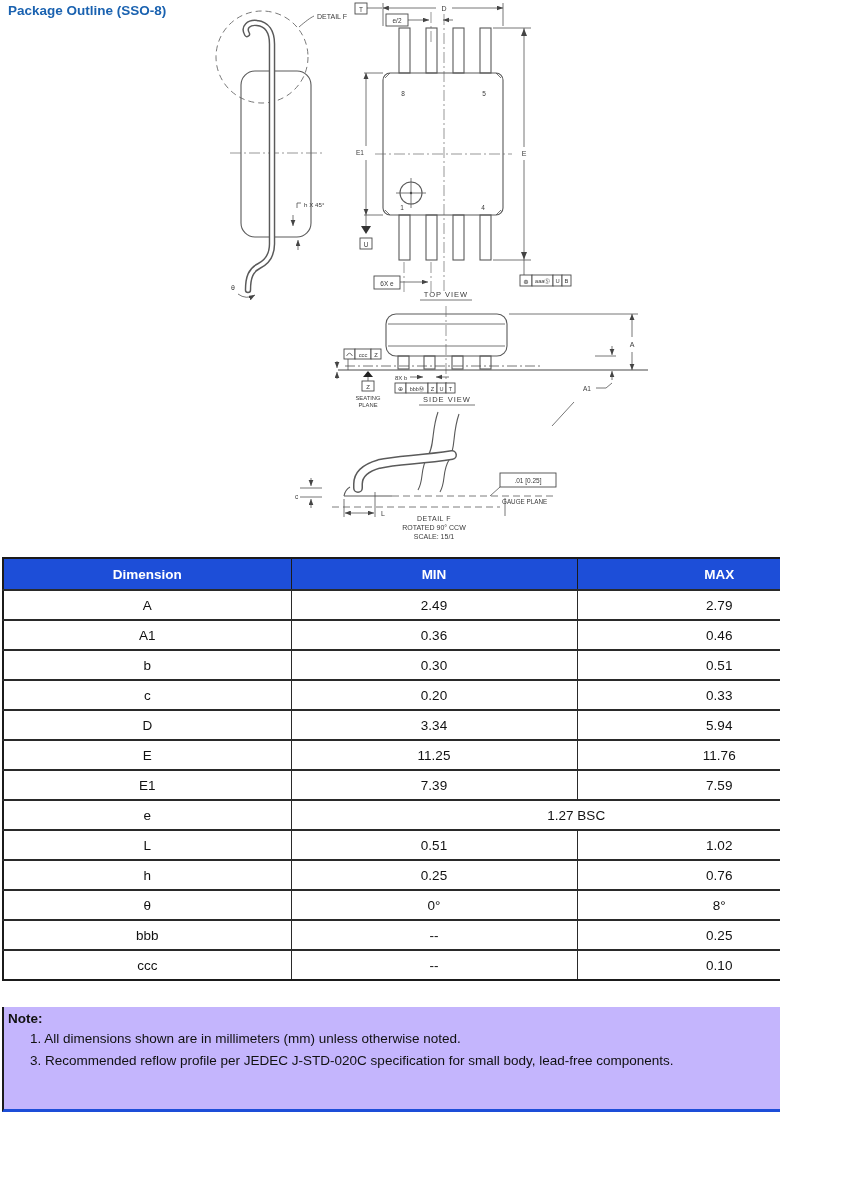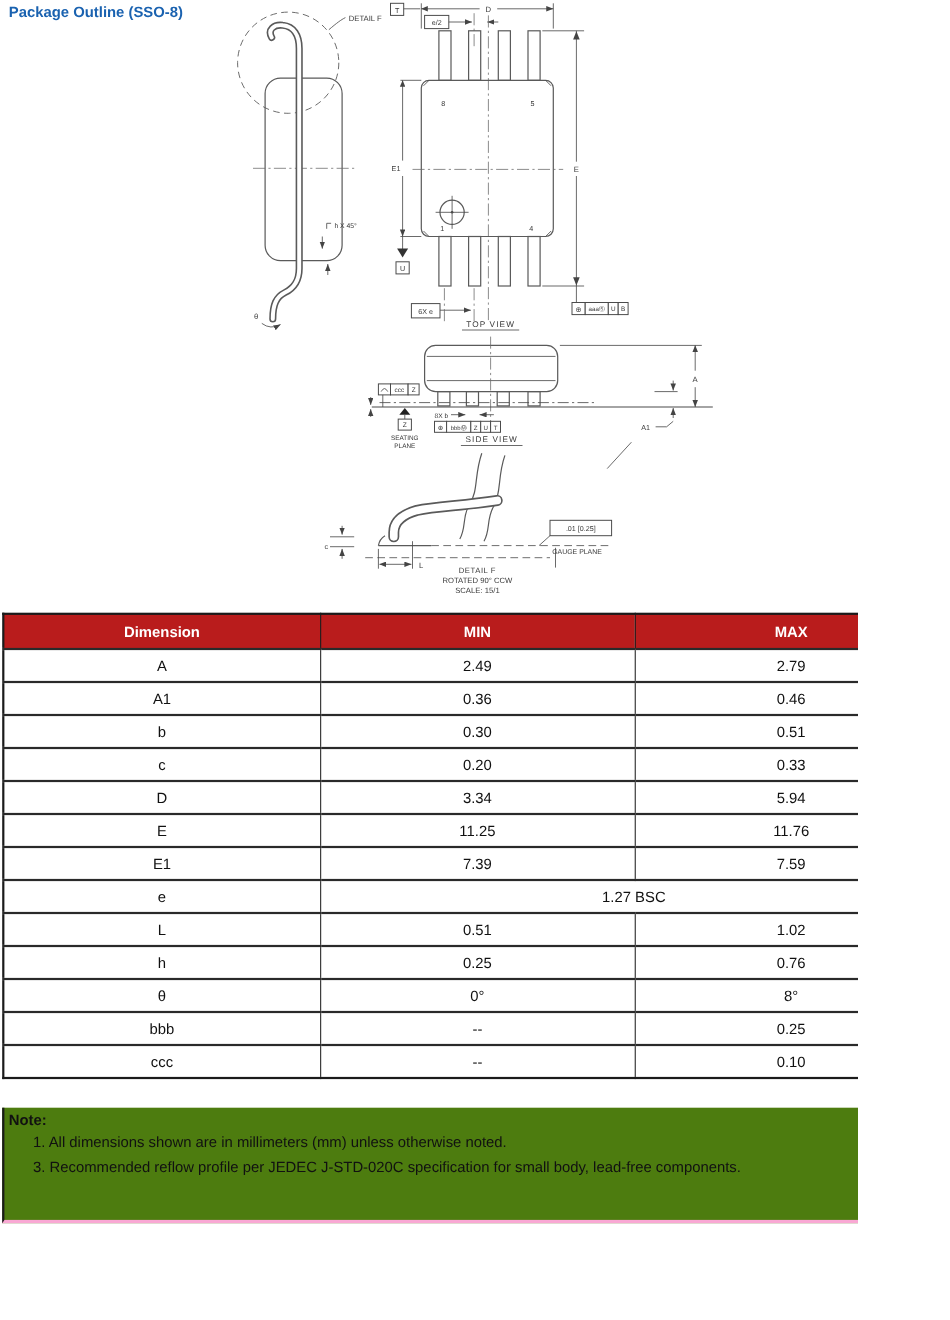--- a/index.html
+++ b/index.html
@@ -9,27 +9,27 @@
   svg text{font-family:"Liberation Sans",sans-serif;fill:#3a3a3a;}
   .oln{fill:none;stroke:#5a5a5a;stroke-width:1.1;}
   .thin{fill:none;stroke:#4a4a4a;stroke-width:0.75;}
   .cl{fill:none;stroke:#6a6a6a;stroke-width:0.7;stroke-dasharray:11 3 2 3;}
   .dash{fill:none;stroke:#5a5a5a;stroke-width:0.8;stroke-dasharray:7 4;}
   .boxr{fill:#ffffff;stroke:#4a4a4a;stroke-width:0.9;}
   .tube{fill:none;stroke:#5a5a5a;stroke-linecap:round;}
   .tubeW{fill:none;stroke:#ffffff;stroke-linecap:round;}
   table#dimtable{position:absolute;left:2px;top:557px;width:859px;border-collapse:collapse;
         table-layout:fixed;border:2px solid #1b1b1b;}
-  #dimtable th{background:#b91c1c;color:#fff;font-size:13.5px;font-weight:bold;height:28px;
+  #dimtable th{background:#1d4ed8;color:#fff;font-size:13.5px;font-weight:bold;height:28px;
         border:1.5px solid #1b1b1b;}
   #dimtable td{font-size:13.5px;color:#111;text-align:center;height:28px;padding:0;
         border-top:2px solid #2a2a2a;border-left:1.5px solid #2a2a2a;border-right:1.5px solid #2a2a2a;}
   #notebox{position:absolute;left:2px;top:1007px;width:855px;height:102px;
-        border-left:2px solid #1b1b1b;border-right:2px solid #1b1b1b;border-bottom:3px solid #f9a8d4;
-        background:#4d7c0f;}
+        border-left:2px solid #1b1b1b;border-right:2px solid #1b1b1b;border-bottom:3px solid #1d4ed8;
+        background:#c4b5fd;}
   #notebox .nh{font-size:13.5px;font-weight:bold;color:#111;margin:4px 0 2px 4px;}
   #notebox .ni{font-size:13.5px;color:#111;margin-left:26px;line-height:22px;}
 </style>
 </head>
 <body>
 
 <div id="page">
 
   <div id="title">Package Outline (SSO-8)</div>
 

